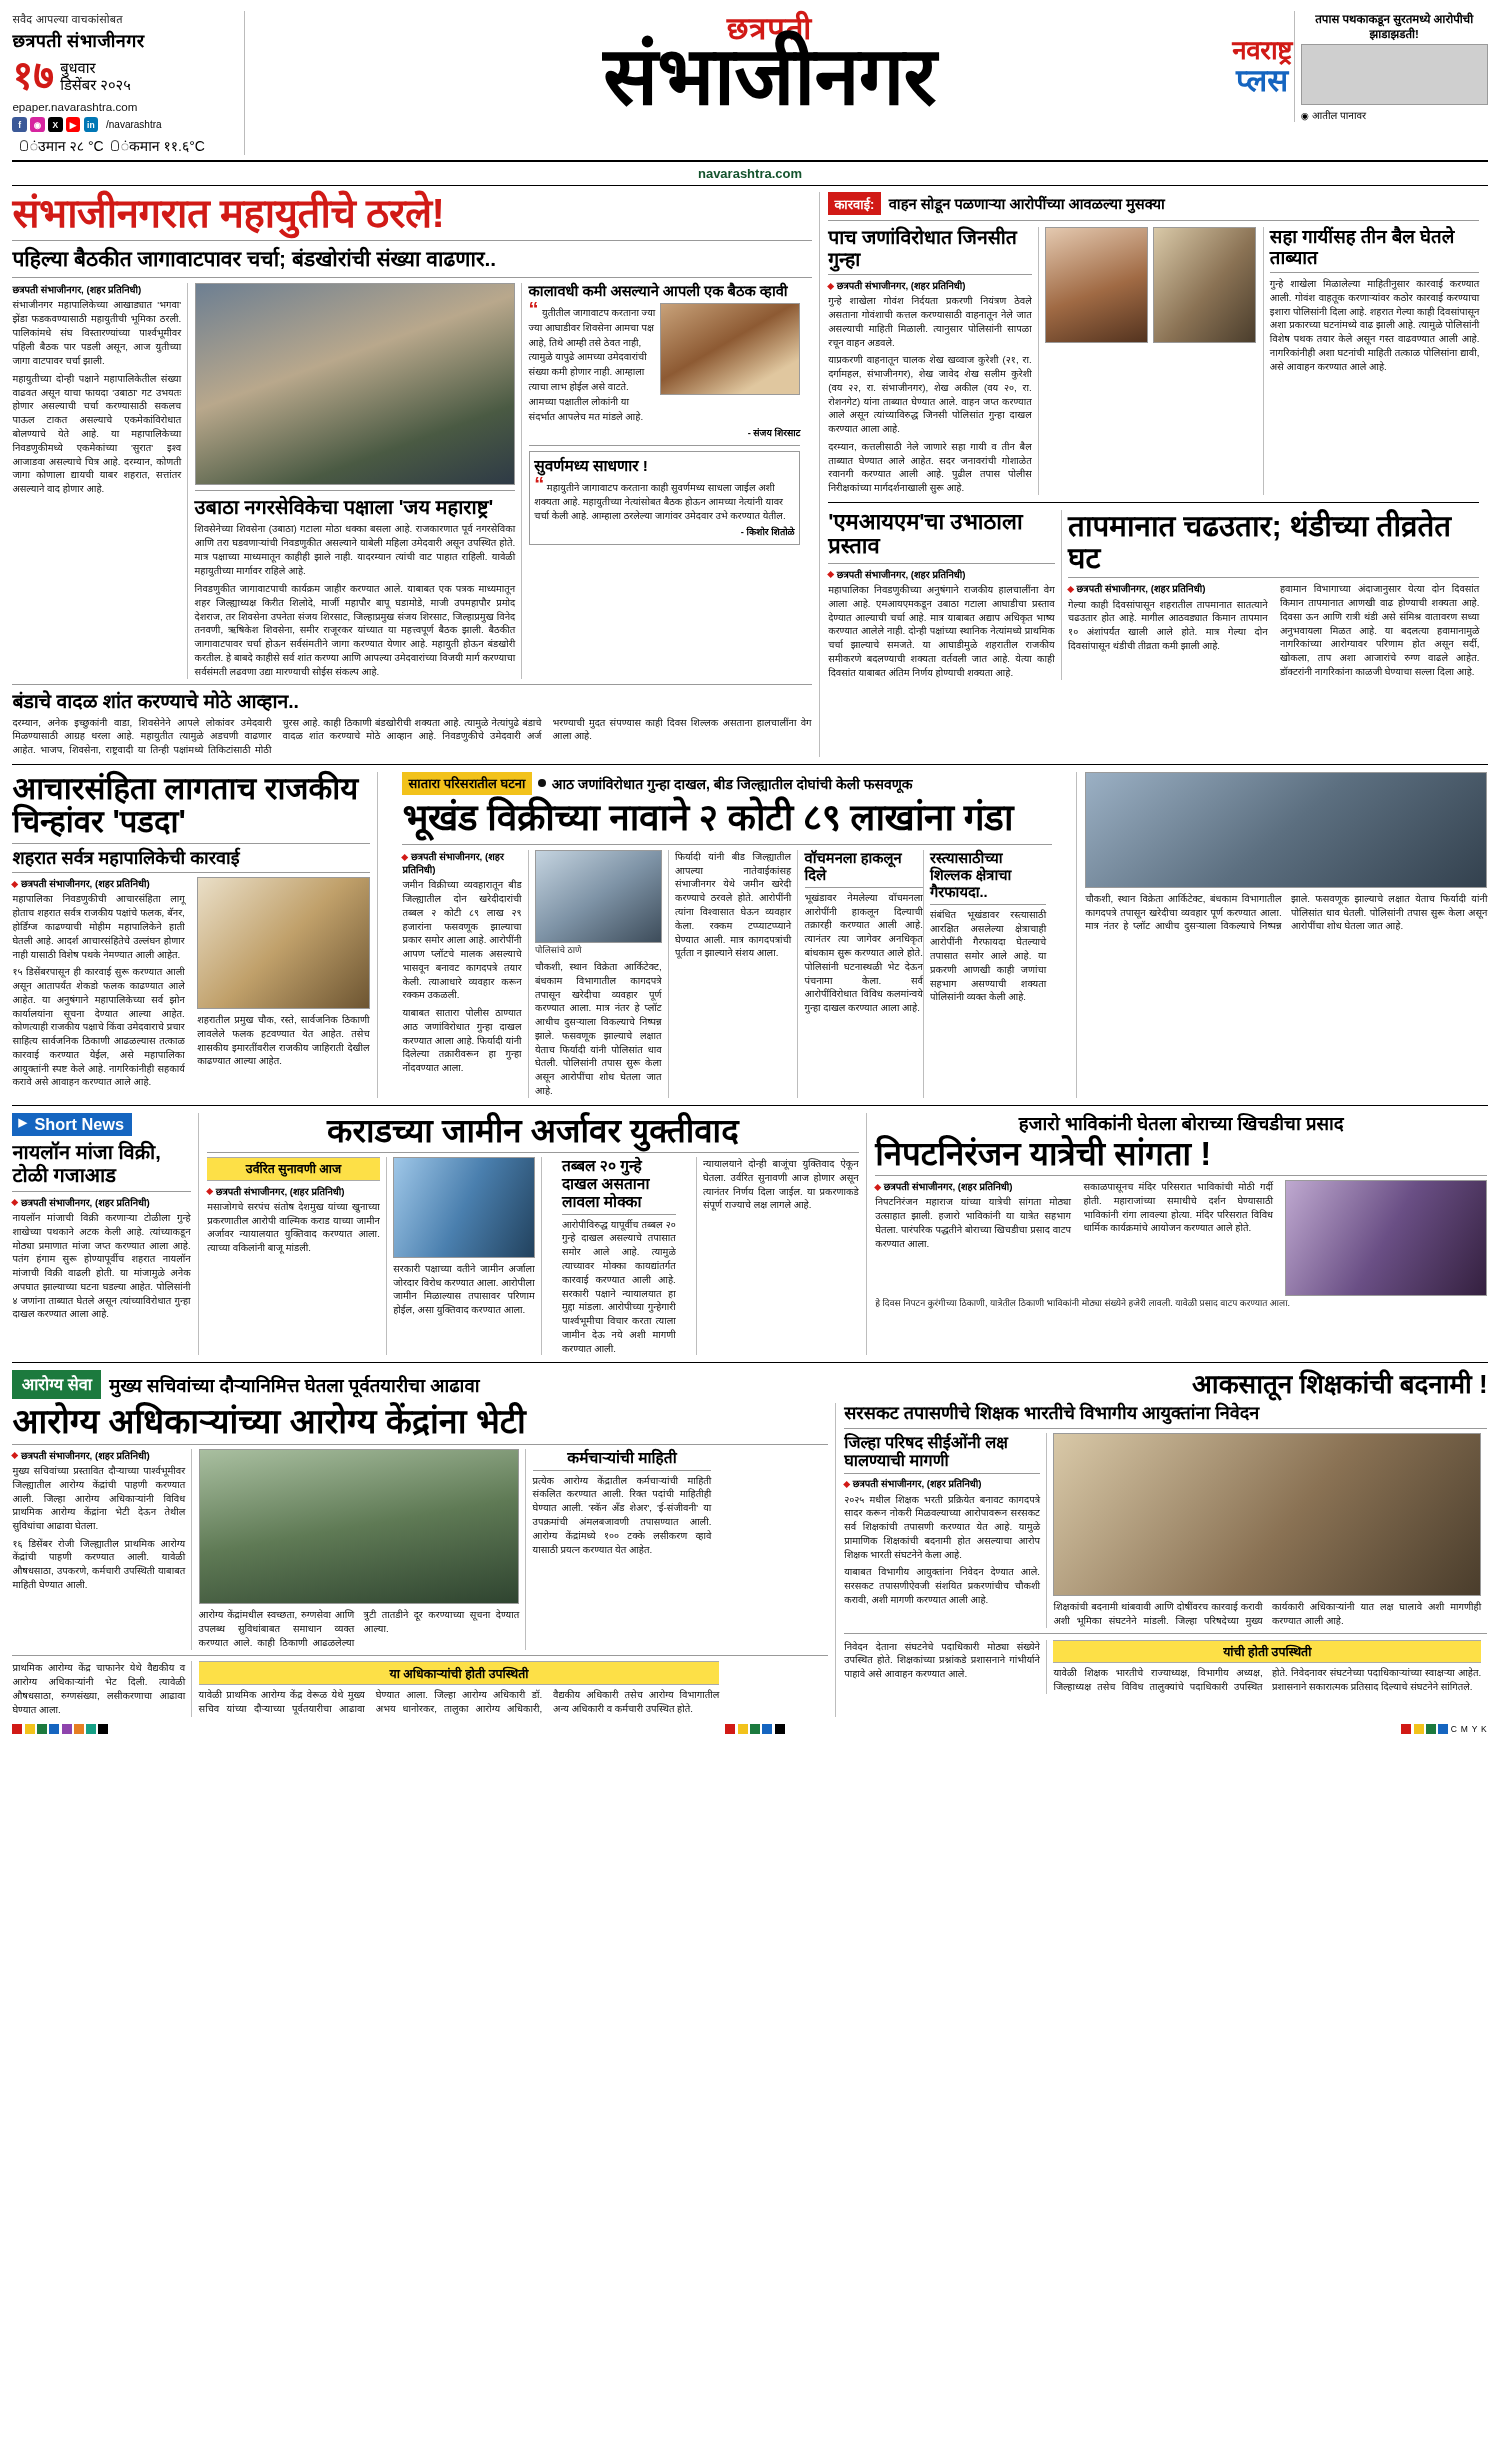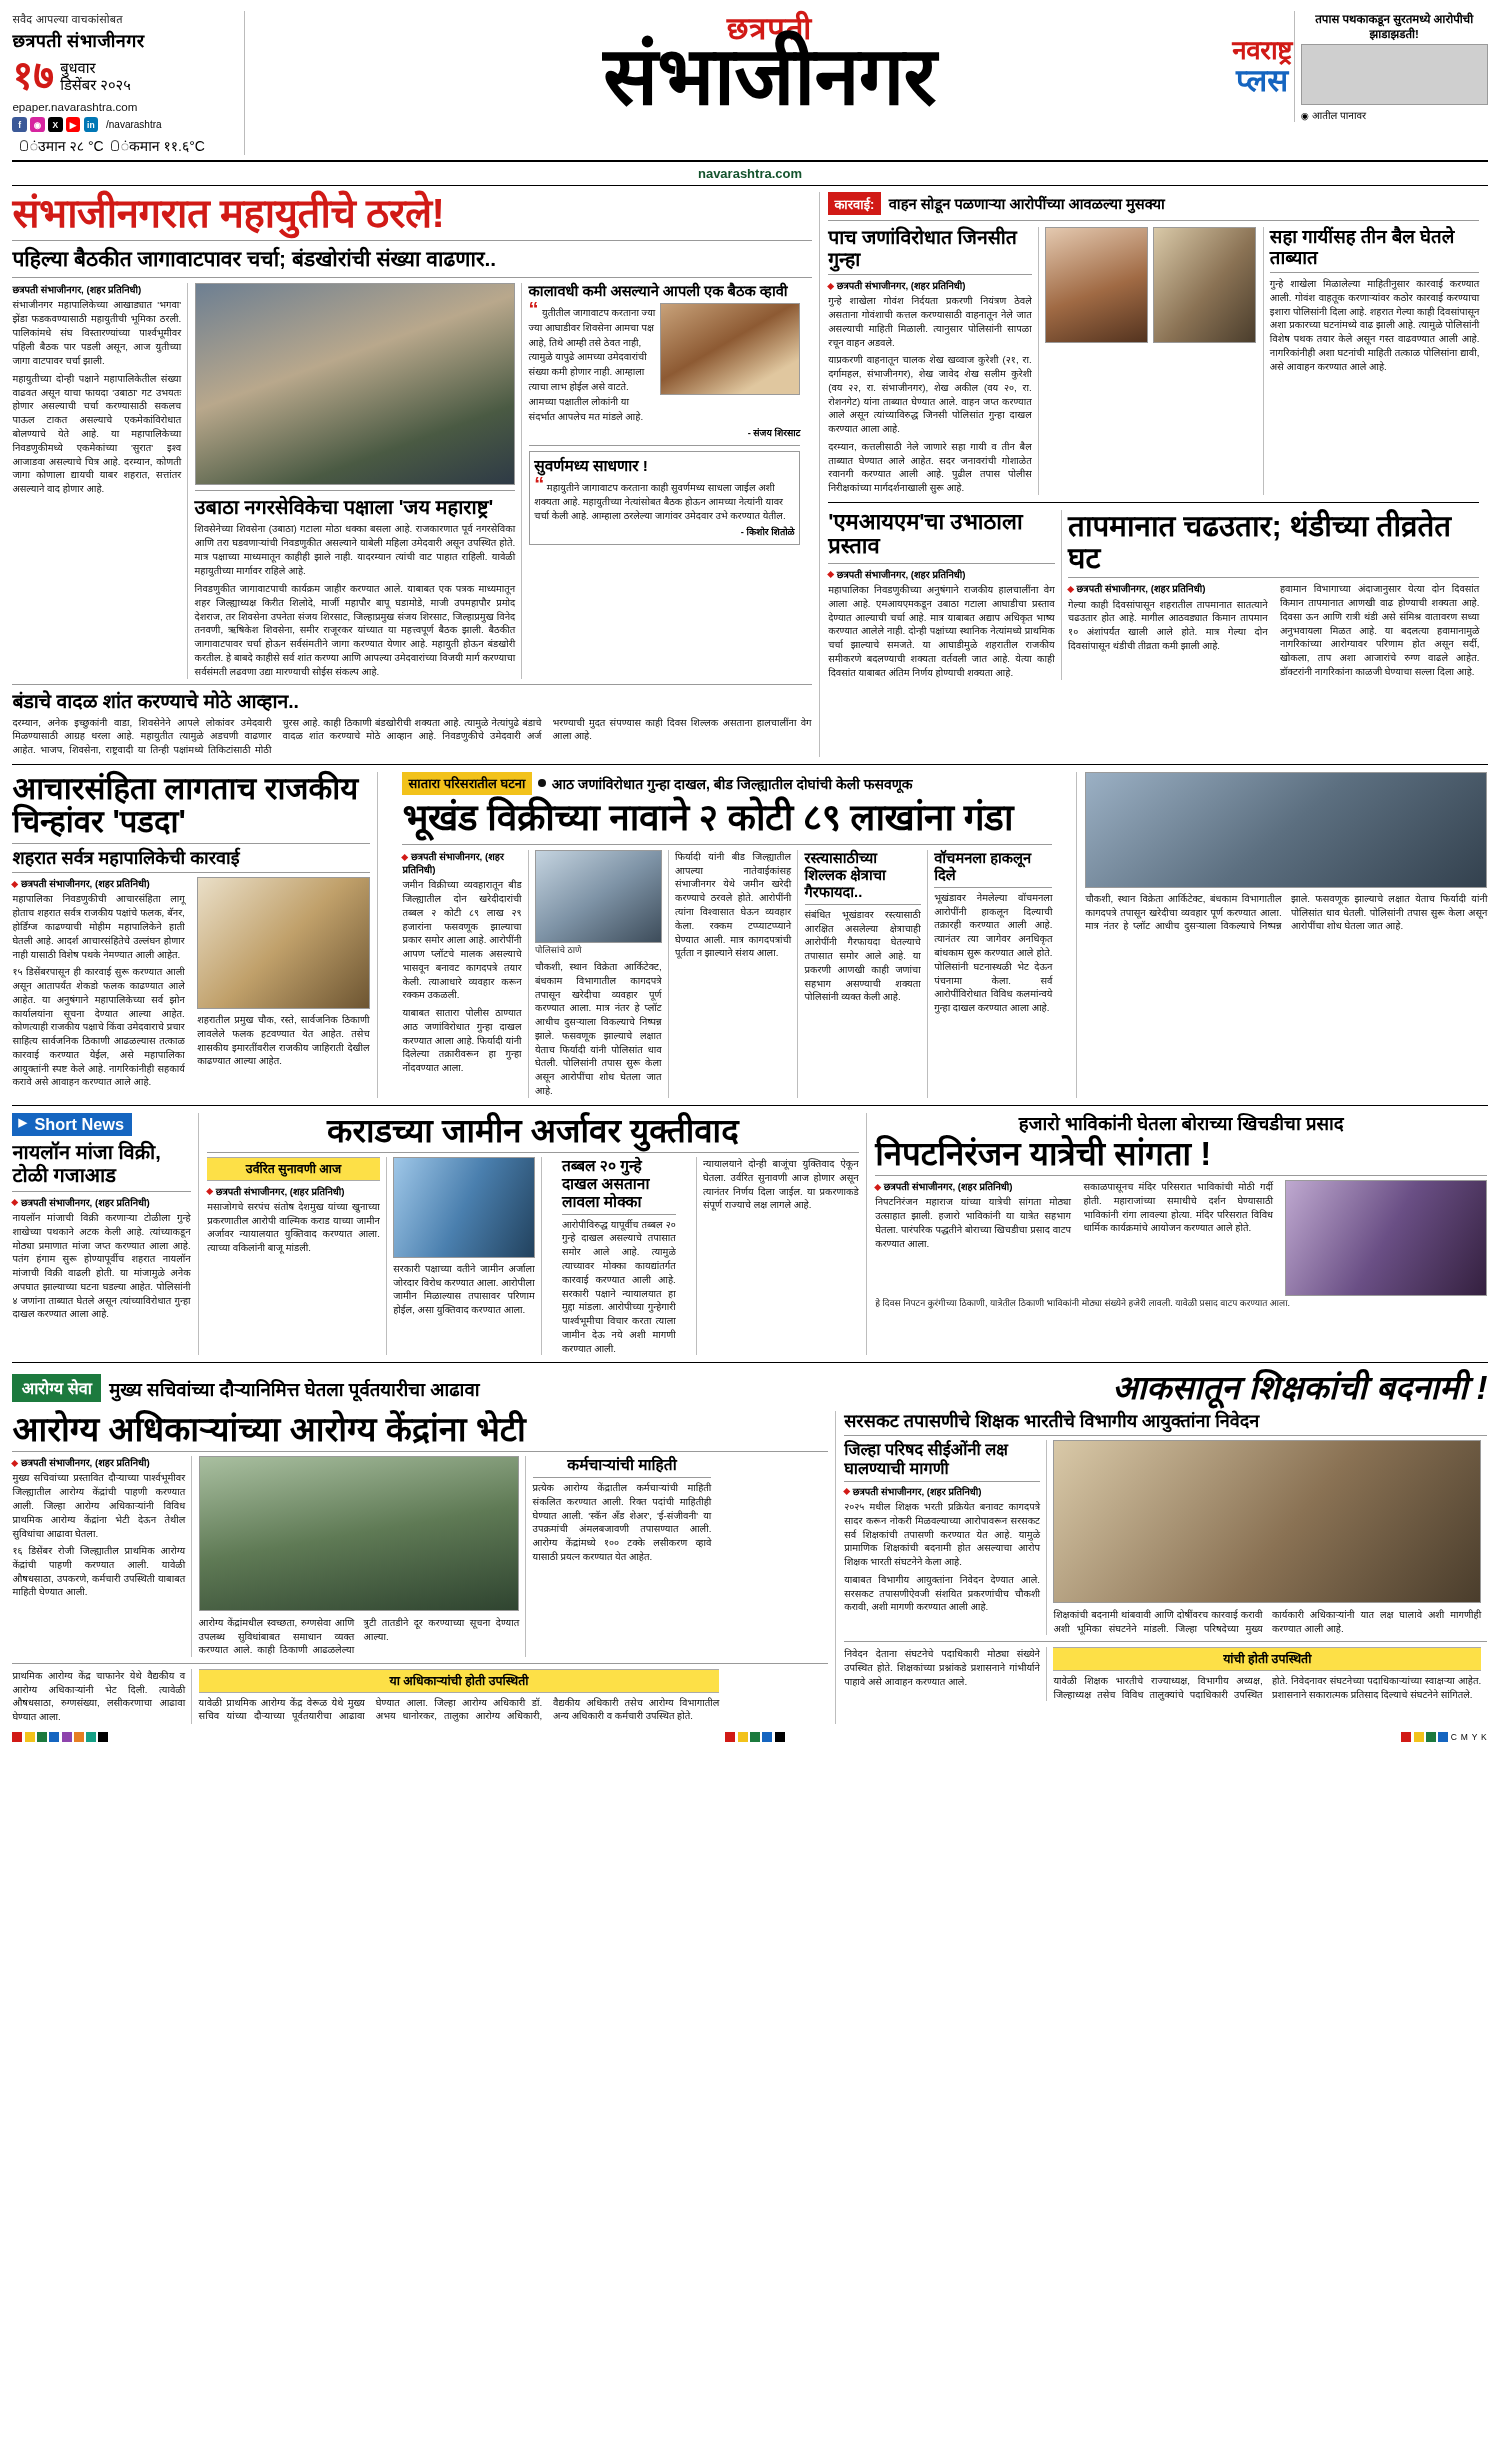--- a/index.html
+++ b/index.html
@@ -510,29 +510,29 @@
           <div class="body-txt" style="margin-top:3.9px;">याबाबत सातारा पोलीस ठाण्यात आठ जणांविरोधात गुन्हा दाखल करण्यात आला आहे. फिर्यादी यांनी दिलेल्या तक्रारीवरून हा गुन्हा नोंदवण्यात आला.</div>
         </div>
         <div style="width:147px; padding:0 6.2px;" class="rule-v">
           <div class="photo p10" style="height:93px;"></div>
           <div class="cap">पोलिसांचे ठाणे</div>
           <div class="body-txt" style="margin-top:3.1px;">चौकशी, स्थान विक्रेता आर्किटेक्ट, बंधकाम विभागातील कागदपत्रे तपासून खरेदीचा व्यवहार पूर्ण करण्यात आला. मात्र नंतर हे प्लॉट आधीच दुसऱ्याला विकल्याचे निष्पन्न झाले. फसवणूक झाल्याचे लक्षात येताच फिर्यादी यांनी पोलिसांत धाव घेतली. पोलिसांनी तपास सुरू केला असून आरोपींचा शोध घेतला जात आहे.</div>
         </div>
         <div style="width:136px; padding:0 6.2px;" class="rule-v">
           <div class="body-txt">फिर्यादी यांनी बीड जिल्ह्यातील आपल्या नातेवाईकांसह संभाजीनगर येथे जमीन खरेदी करण्याचे ठरवले होते. आरोपींनी त्यांना विश्वासात घेऊन व्यवहार केला. रक्कम टप्प्याटप्प्याने घेण्यात आली. मात्र कागदपत्रांची पूर्तता न झाल्याने संशय आला.</div>
         </div>
+        <div style="width:132px; padding-left:6.2px;" class="rule-v">
+          <div class="headline-sm" style="font-size:14.7px;">वॉचमनला हाकलून दिले</div>
+          <div class="hr-thin" style="margin:3.1px 0;"></div>
+          <div class="body-txt">भूखंडावर नेमलेल्या वॉचमनला आरोपींनी हाकलून दिल्याची तक्रारही करण्यात आली आहे. त्यानंतर त्या जागेवर अनधिकृत बांधकाम सुरू करण्यात आले होते. पोलिसांनी घटनास्थळी भेट देऊन पंचनामा केला. सर्व आरोपींविरोधात विविध कलमांन्वये गुन्हा दाखल करण्यात आला आहे.</div>
+        </div>
         <div style="width:136px; padding:0 6.2px;" class="rule-v">
           <div class="headline-sm" style="font-size:14.7px;">रस्त्यासाठीच्या शिल्लक क्षेत्राचा गैरफायदा..</div>
           <div class="hr-thin" style="margin:3.1px 0;"></div>
           <div class="body-txt">संबंधित भूखंडावर रस्त्यासाठी आरक्षित असलेल्या क्षेत्राचाही आरोपींनी गैरफायदा घेतल्याचे तपासात समोर आले आहे. या प्रकरणी आणखी काही जणांचा सहभाग असण्याची शक्यता पोलिसांनी व्यक्त केली आहे.</div>
-        </div>
-        <div style="width:132px; padding-left:6.2px;" class="rule-v">
-          <div class="headline-sm" style="font-size:14.7px;">वॉचमनला हाकलून दिले</div>
-          <div class="hr-thin" style="margin:3.1px 0;"></div>
-          <div class="body-txt">भूखंडावर नेमलेल्या वॉचमनला आरोपींनी हाकलून दिल्याची तक्रारही करण्यात आली आहे. त्यानंतर त्या जागेवर अनधिकृत बांधकाम सुरू करण्यात आले होते. पोलिसांनी घटनास्थळी भेट देऊन पंचनामा केला. सर्व आरोपींविरोधात विविध कलमांन्वये गुन्हा दाखल करण्यात आला आहे.</div>
         </div>
       </div>
     </div>
 
     <div style="width:411px; padding-left:7.8px;" class="rule-v">
       <div class="photo p3" style="height:116px;"></div>
       <div class="body-txt" style="margin-top:3.9px; column-count:2; column-gap:9.3px;">चौकशी, स्थान विक्रेता आर्किटेक्ट, बंधकाम विभागातील कागदपत्रे तपासून खरेदीचा व्यवहार पूर्ण करण्यात आला. मात्र नंतर हे प्लॉट आधीच दुसऱ्याला विकल्याचे निष्पन्न झाले. फसवणूक झाल्याचे लक्षात येताच फिर्यादी यांनी पोलिसांत धाव घेतली. पोलिसांनी तपास सुरू केला असून आरोपींचा शोध घेतला जात आहे.</div>
     </div>
   </div>
 
@@ -591,21 +591,21 @@
       <div class="cap">हे दिवस निपटन कुरंगीच्या ठिकाणी, यात्रेतील ठिकाणी भाविकांनी मोठ्या संख्येने हजेरी लावली. यावेळी प्रसाद वाटप करण्यात आला.</div>
     </div>
   </div>
 
   <div class="hr-thick"></div>
 
   <div style="display:flex; align-items:center; gap:7.8px;">
     <span class="greenbar">आरोग्य सेवा</span>
     <span style="font-size:18.6px; font-weight:bold;">मुख्य सचिवांच्या दौऱ्यानिमित्त घेतला पूर्वतयारीचा आढावा</span>
     <span style="flex:1"></span>
-    <span class="headline-lg" style="font-size:33px;font-style:italic;">आकसातून शिक्षकांची बदनामी !</span>
+    <span class="headline-lg" style="font-size:26px;">आकसातून शिक्षकांची बदनामी !</span>
   </div>
 
   <div class="cols" style="margin-top:4.7px;">
 
     <div style="width:823px; padding-right:7.8px;">
       <div class="headline-lg" style="font-size:34px;">आरोग्य अधिकाऱ्यांच्या आरोग्य केंद्रांना भेटी</div>
       <div class="hr-thin" style="margin:3.9px 0;"></div>
       <div class="cols">
         <div style="width:179px; padding-right:6.2px;">
           <div class="byline"><span class="bullet-sq"></span><span>छत्रपती संभाजीनगर, (शहर प्रतिनिधी)</span></div>

